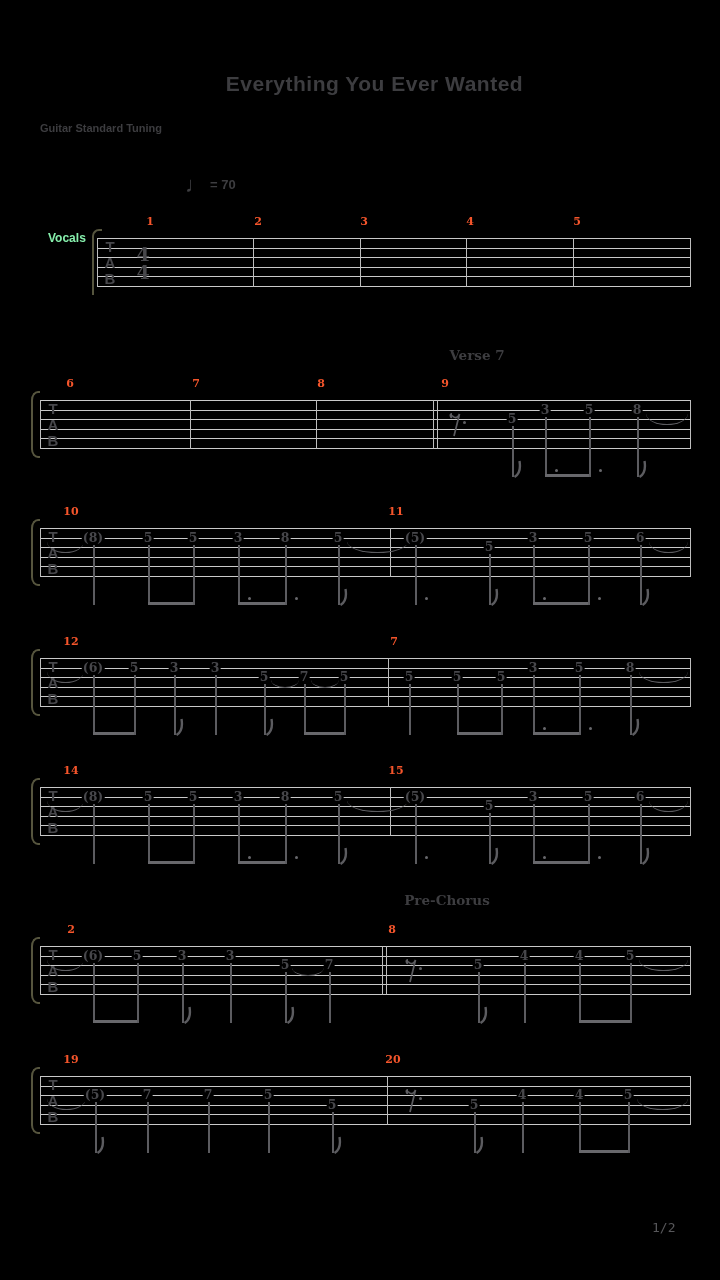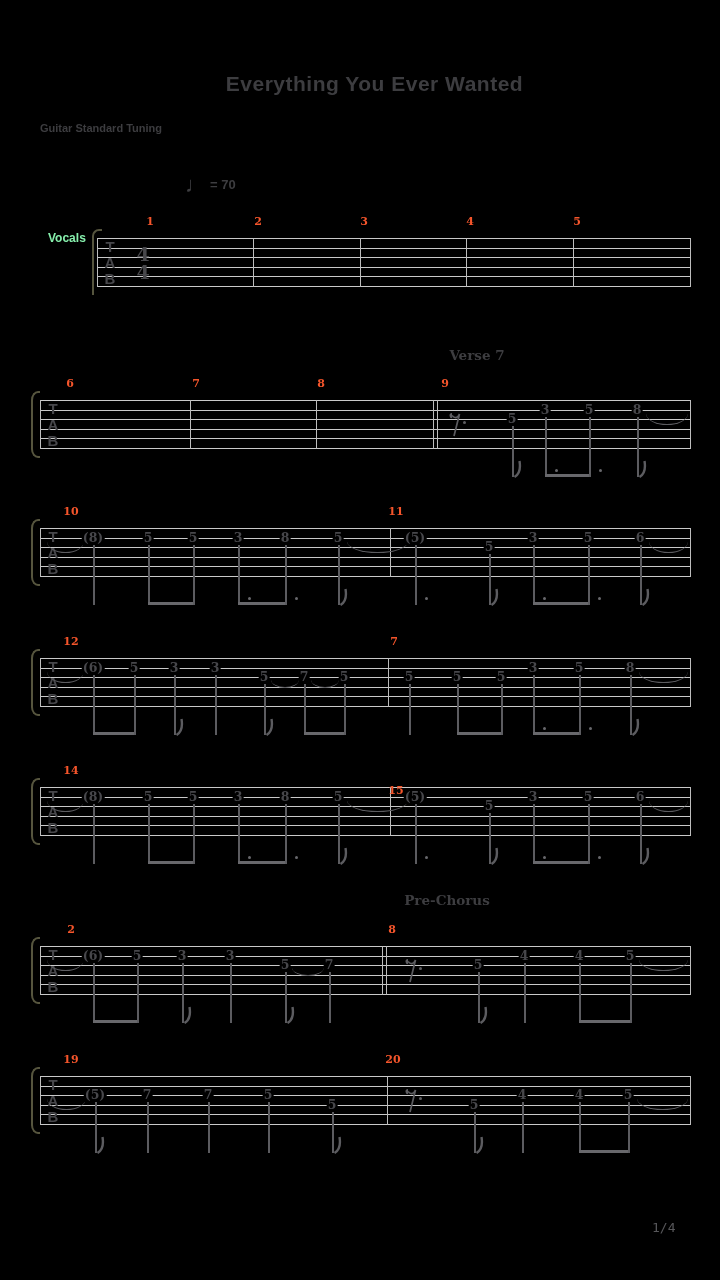--- a/index.html
+++ b/index.html
@@ -226,21 +226,21 @@
       <div class="abs fret" style="left: 630px; top: 660.6px; color: rgb(71, 71, 75);">8</div>
       <div class="abs hline" style="left: 40px; width: 650px; top: 787px; background: rgb(201, 201, 201);"></div>
       <div class="abs hline" style="left: 40px; width: 650px; top: 796.6px; background: rgb(201, 201, 201);"></div>
       <div class="abs hline" style="left: 40px; width: 650px; top: 806.2px; background: rgb(201, 201, 201);"></div>
       <div class="abs hline" style="left: 40px; width: 650px; top: 815.8px; background: rgb(201, 201, 201);"></div>
       <div class="abs hline" style="left: 40px; width: 650px; top: 825.4px; background: rgb(201, 201, 201);"></div>
       <div class="abs hline" style="left: 40px; width: 650px; top: 835px; background: rgb(201, 201, 201);"></div>
       <div class="abs vline" style="left: 40px; top: 787px; height: 49px; background: rgb(189, 189, 189);"></div>
       <div class="abs mnum" style="left: 71px; top: 764px; color: rgb(245, 85, 43);">14</div>
       <div class="abs vline" style="left: 390px; top: 787px; height: 49px; background: rgb(189, 189, 189);"></div>
-      <div class="abs mnum" style="left: 396px; top: 764px; color: rgb(245, 85, 43); margin-top: 20px;">15</div>
+      <div class="abs mnum" style="left: 396px; top: 764px; color: rgb(245, 85, 43);">15</div>
       <div class="abs vline" style="left: 690px; top: 787px; height: 49px; background: rgb(189, 189, 189);"></div>
       <div class="abs bracket-stf" style="left: 31px; top: 778px; height: 63px; border-color: rgb(86, 85, 62);"></div>
       <div class="abs clefL" style="left: 53px; top: 789px; color: rgb(71, 71, 75);">T</div>
       <div class="abs clefL" style="left: 53px; top: 805px; color: rgb(71, 71, 75);">A</div>
       <div class="abs clefL" style="left: 53px; top: 821px; color: rgb(71, 71, 75);">B</div>
       <div class="abs stem" style="left: 93px; top: 803.6px; height: 60.4px; background: rgb(92, 92, 96);"></div>
       <div class="abs tie" style="left: 47px; width: 37px; top: 799.6px; height: 11px; border-color: rgb(92, 92, 96);"></div>
       <div class="abs fret" style="left: 93px; top: 789.6px; color: rgb(71, 71, 75);">(8)</div>
       <div class="abs stem" style="left: 148px; top: 803.6px; height: 60.4px; background: rgb(92, 92, 96);"></div>
       <div class="abs beam" style="left: 148px; top: 860.6px; width: 46.6px; background: rgb(104, 104, 108);"></div>
@@ -381,14 +381,14 @@
       <div class="abs fret" style="left: 474px; top: 1097.8px; color: rgb(71, 71, 75);">5</div>
       <div class="abs stem" style="left: 522px; top: 1102.2px; height: 50.8px; background: rgb(92, 92, 96);"></div>
       <div class="abs fret" style="left: 522px; top: 1088.2px; color: rgb(71, 71, 75);">4</div>
       <div class="abs stem" style="left: 579px; top: 1102.2px; height: 50.8px; background: rgb(92, 92, 96);"></div>
       <div class="abs beam" style="left: 579px; top: 1149.6px; width: 50.6px; background: rgb(104, 104, 108);"></div>
       <div class="abs fret" style="left: 579px; top: 1088.2px; color: rgb(71, 71, 75);">4</div>
       <div class="abs stem" style="left: 628px; top: 1102.2px; height: 50.8px; background: rgb(92, 92, 96);"></div>
       <div class="abs tie" style="left: 637px; width: 51px; top: 1098.2px; height: 11px; border-color: rgb(92, 92, 96);"></div>
       <div class="abs fret" style="left: 628px; top: 1088.2px; color: rgb(71, 71, 75);">5</div>
     </div>
-  <div class="abs page-ind" style="color: rgb(87, 87, 90);">1/4</div>
+  <div class="abs page-ind" style="color: rgb(87, 87, 90);">1/2</div>
 </div>
 
 </body></html>

